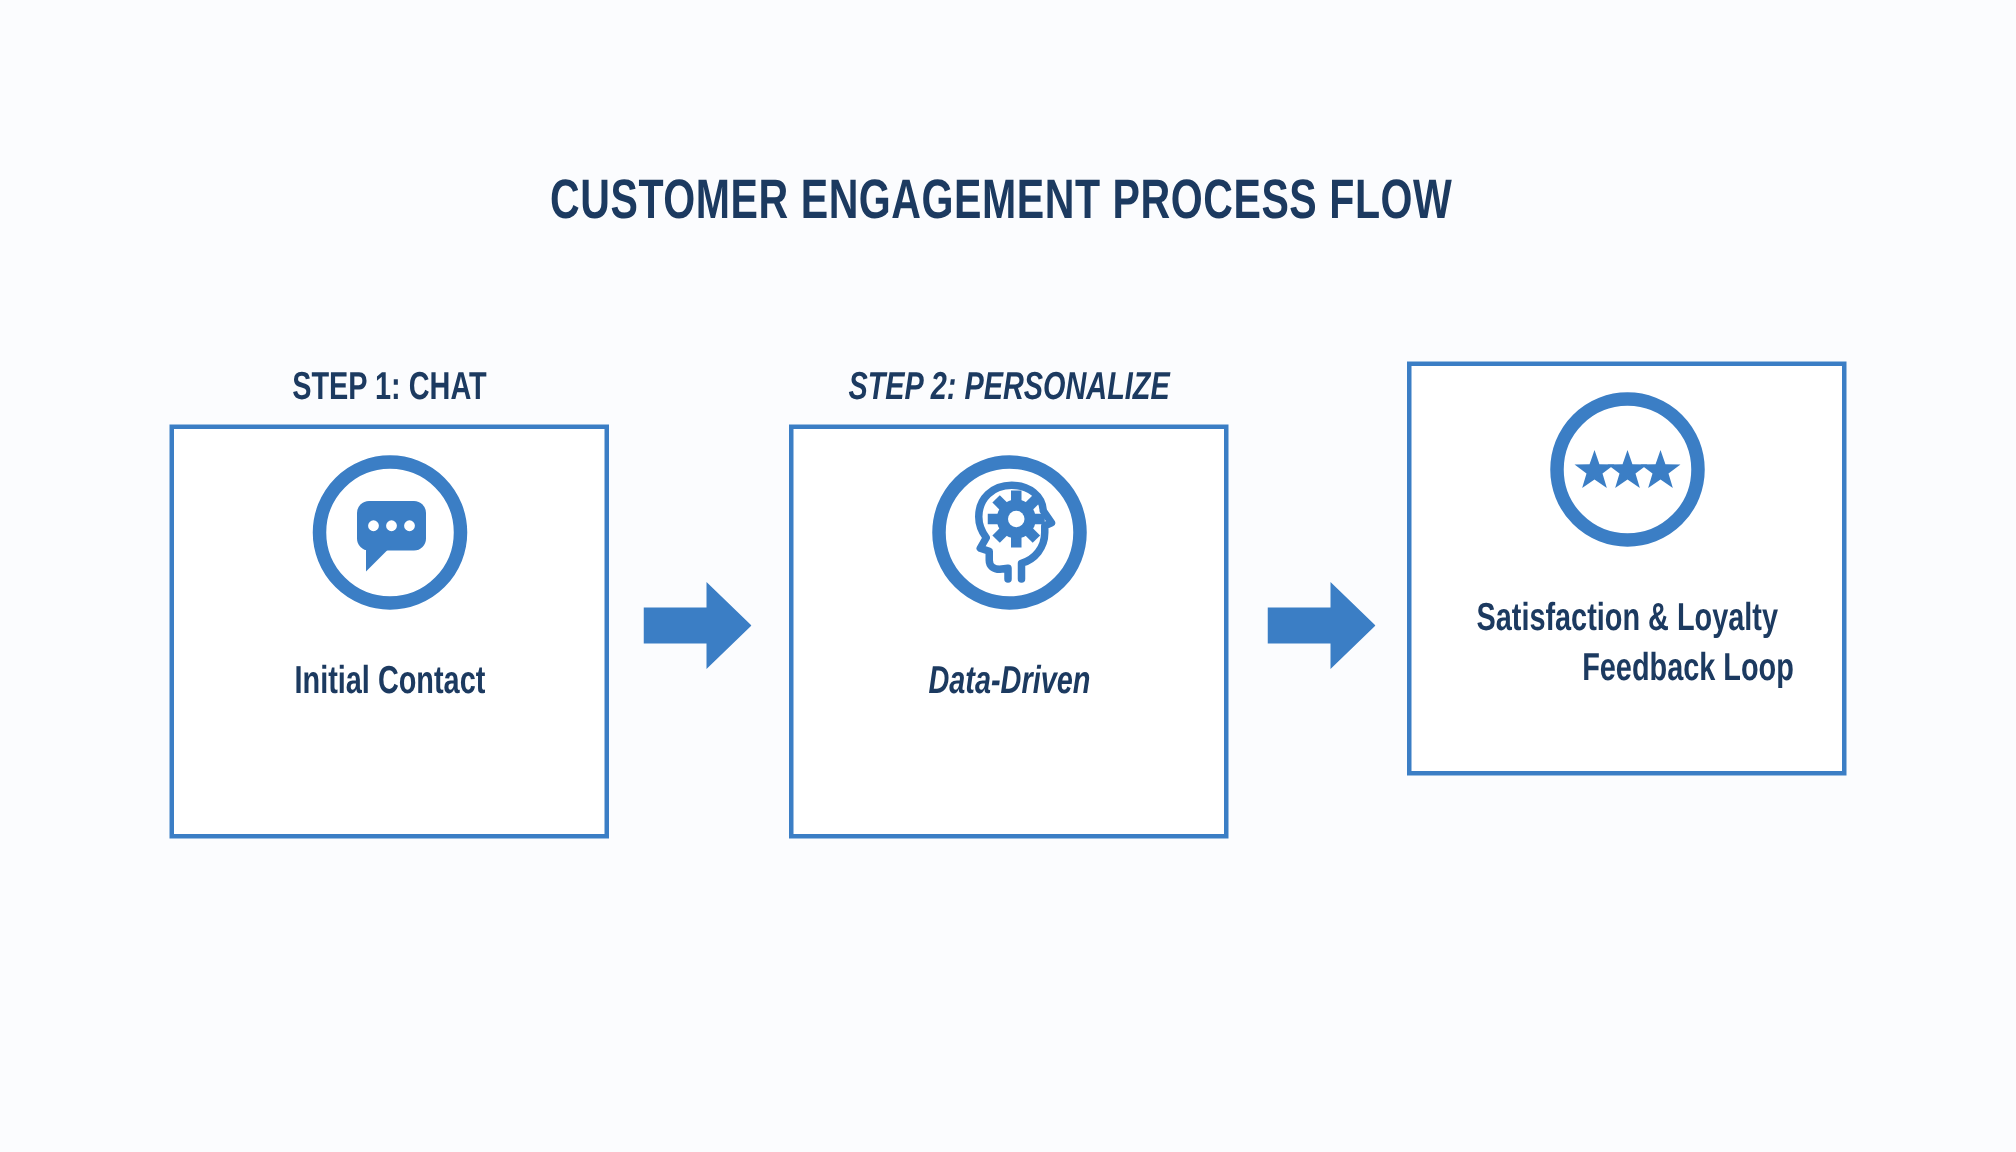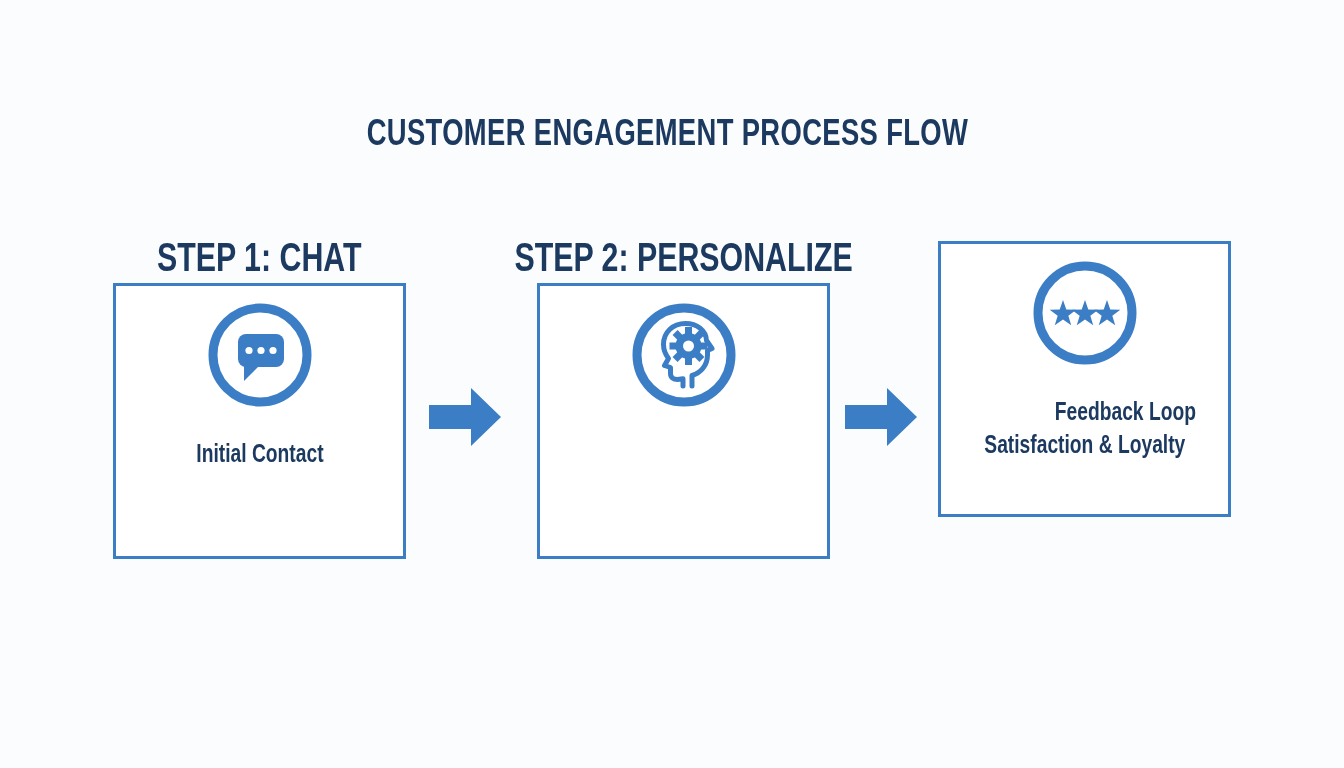--- a/index.html
+++ b/index.html
@@ -32,30 +32,30 @@
     display: inline-block;
     transform: scaleX(0.74);
     transform-origin: 50% 50%;
   }
   .step {
     position: absolute;
     top: 236px;
     width: 293px;
   }
   .step-1 { left: 113px; }
-  .step-2 { left: 537px; }
+  .step-2 { left: 526px; font-style: italic; }
   .step-3 { left: 938px; }
   .step-header {
     height: 42px;
     display: flex;
     align-items: center;
     justify-content: center;
     color: #1c3a60;
     font-weight: 700;
-    font-size: 41px;
+    font-size: 26px;
     white-space: nowrap;
   }
   .step-box {
     margin-top: 5px;
     height: 276px;
     background: #ffffff;
     border: 3px solid #3b7ec5;
     display: flex;
     flex-direction: column;
     align-items: center;
@@ -125,20 +125,21 @@
         <g transform="translate(57.5,44)" fill="#3b7ec5">
           <rect x="-3.5" y="-19" width="7" height="38"></rect>
           <rect x="-3.5" y="-19" width="7" height="38" transform="rotate(45)"></rect>
           <rect x="-3.5" y="-19" width="7" height="38" transform="rotate(90)"></rect>
           <rect x="-3.5" y="-19" width="7" height="38" transform="rotate(135)"></rect>
           <circle cx="0" cy="0" r="13"></circle>
         </g>
         <circle cx="57.5" cy="44" r="5.5" fill="#ffffff"></circle>
       </svg>
       <div class="step-label">
+        <span class="label-line"><span class="scale">Data-Driven</span></span>
       </div>
     </div>
   </div>
 
   <svg class="flow-arrow arrow-2" viewBox="0 0 72 58" aria-hidden="true">
     <polygon points="0,17 42,17 42,0 72,29 42,58 42,41 0,41" fill="#3b7ec5"></polygon>
   </svg>
 
   <div class="step step-3">
     <div class="step-box">
@@ -150,19 +151,19 @@
           </g>
           <g transform="translate(53,54)">
             <polygon points="0,-14 3.29,-4.53 13.31,-4.33 5.33,1.73 8.23,11.33 0,5.6 -8.23,11.33 -5.33,1.73 -13.31,-4.33 -3.29,-4.53"></polygon>
           </g>
           <g transform="translate(75,54)">
             <polygon points="0,-14 3.29,-4.53 13.31,-4.33 5.33,1.73 8.23,11.33 0,5.6 -8.23,11.33 -5.33,1.73 -13.31,-4.33 -3.29,-4.53"></polygon>
           </g>
         </g>
       </svg>
       <div class="step-label">
+        <span class="label-line"><span class="scale">Satisfaction &amp; Loyalty</span></span>
         <span class="label-line"><span class="scale">Feedback Loop</span></span>
-        <span class="label-line"><span class="scale">Satisfaction &amp; Loyalty</span></span>
       </div>
     </div>
   </div>
 
 </div>
 
 </body></html>

